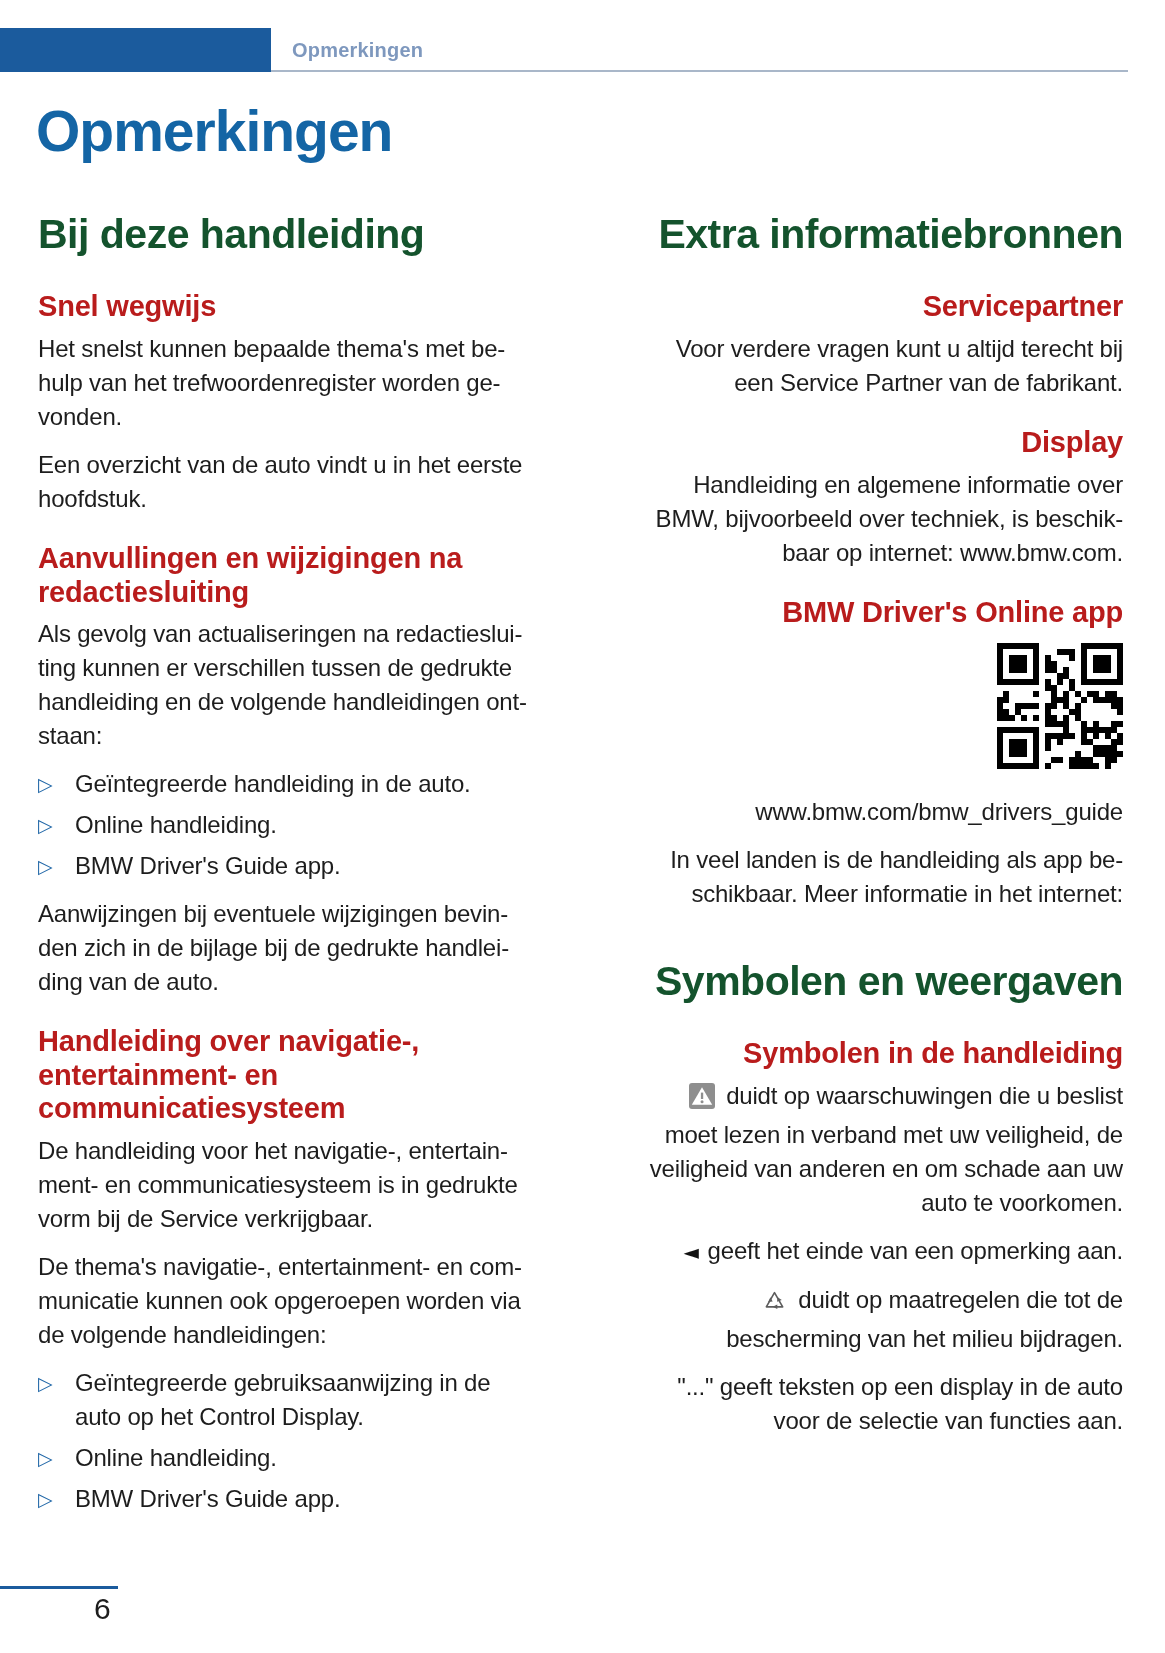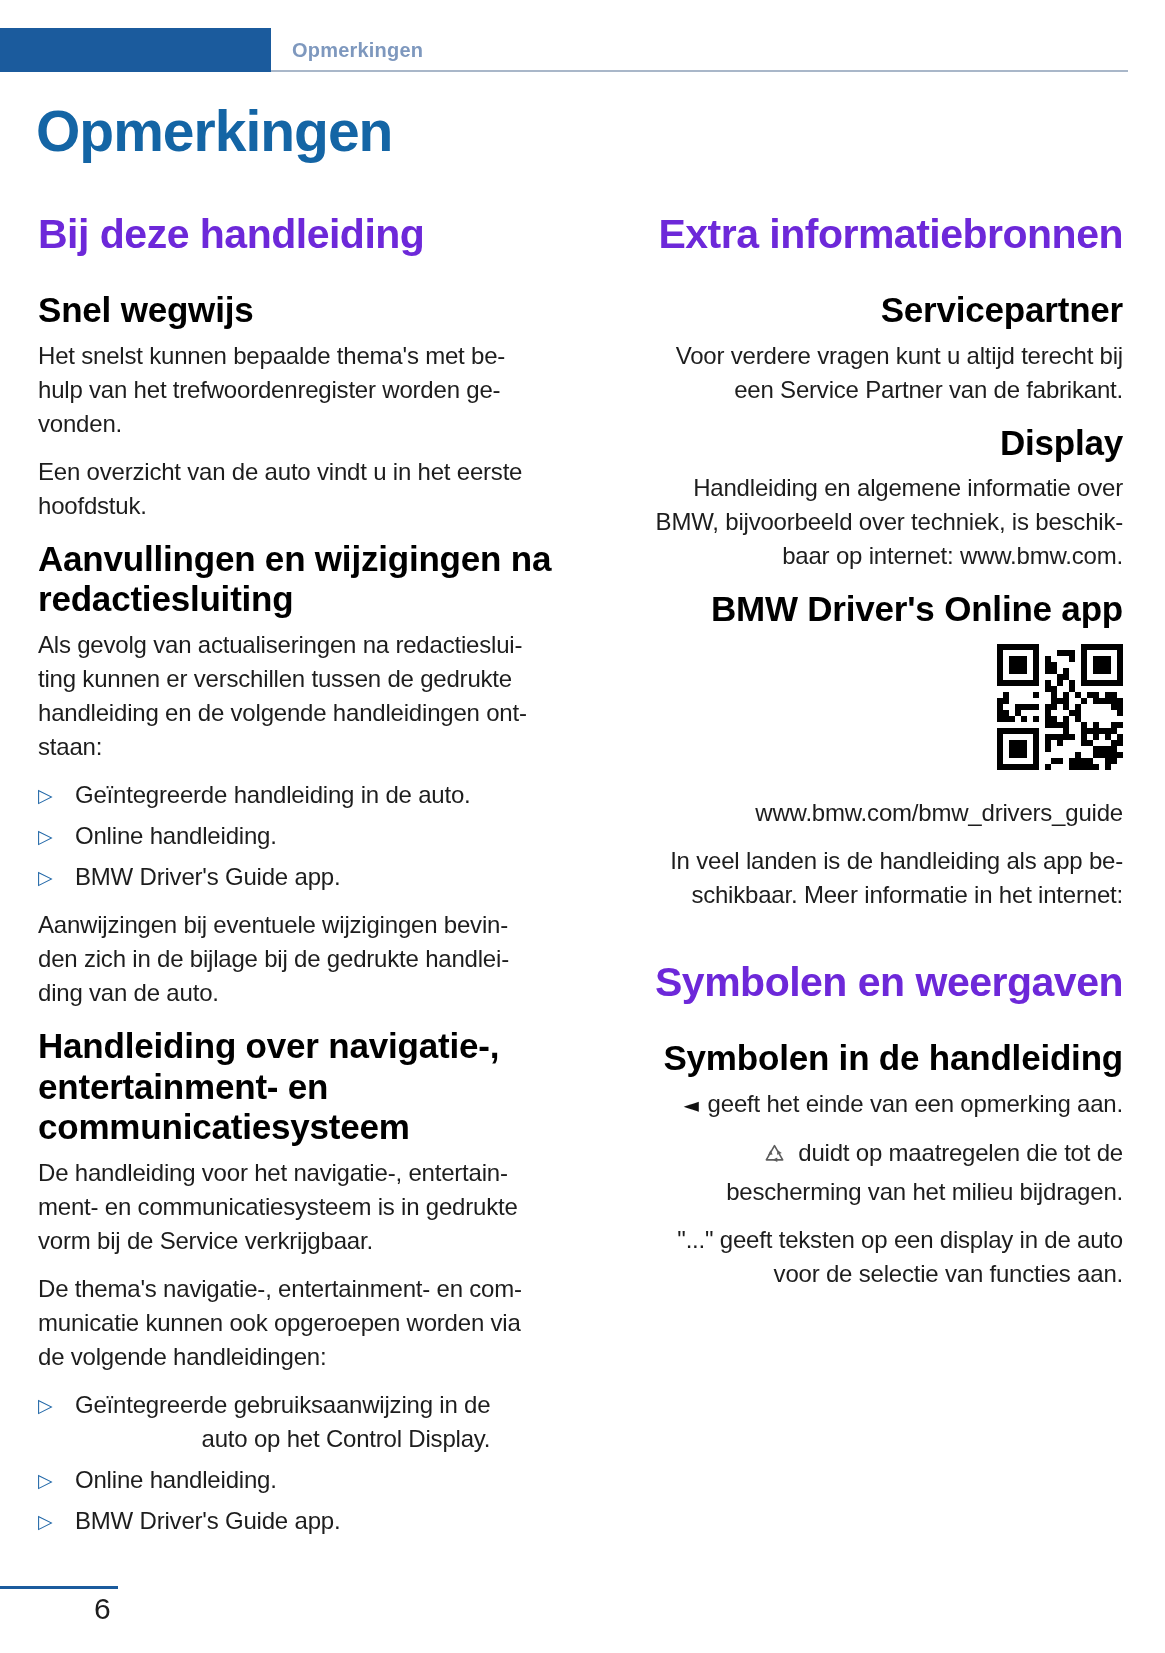--- a/index.html
+++ b/index.html
@@ -12,29 +12,29 @@
   }
   .band { position:absolute; left:0; top:28px; width:271px; height:44px; background:#1b5b9d; }
   .running { position:absolute; left:292px; top:39px; font-size:20px; font-weight:bold; color:#7e98be; letter-spacing:0.2px; }
   .rule { position:absolute; left:271px; top:70px; width:857px; height:2px; background:#a9b7c9; }
   .title { position:absolute; left:36px; top:98px; margin:0; font-size:57px; font-weight:bold; color:#1465a5; letter-spacing:-1px; }
 
   .col { position:absolute; top:212px; width:545px; }
   .col-left  { left:38px; }
   .col-right { left:578px;text-align:right; }
 
-  h2 { font-size:41px; line-height:1.08; font-weight:bold; color:#6d28d9; margin:48px 0 34px; letter-spacing:-0.5px; white-space:pre-line; }
+  h2 { font-size:41px; line-height:1.08; font-weight:bold; color:#14532d; margin:48px 0 34px; letter-spacing:-0.5px; white-space:pre-line; }
   .col > h2:first-child { margin-top:0; }
-  h3 { font-size:35px; line-height:1.16; font-weight:bold; color:#000000; margin:16px 0 8px; white-space:pre-line; letter-spacing:-0.2px; }
+  h3 { font-size:29px; line-height:1.16; font-weight:bold; color:#b91c1c; margin:26px 0 8px; white-space:pre-line; letter-spacing:-0.2px; }
   p.body { font-size:24px; line-height:34px; margin:0 0 14px; white-space:pre-line; letter-spacing:-0.2px; }
 
   ul.tri { list-style:none; margin:0 0 14px; padding:0; }
   ul.tri li { display:flex; margin:0 0 7px; }
   .tri-marker { flex:0 0 37px; color:#2268a8; font-family:"DejaVu Sans", sans-serif; font-size:19px; line-height:34px; }
-  ul.tri .txt { font-size:24px; line-height:34px; white-space:pre-line; letter-spacing:-0.2px;text-align:right; }
+  ul.tri .txt { font-size:24px; line-height:34px; white-space:pre-line; letter-spacing:-0.2px; }
 
   .qr-wrap { margin:14px 0 22px; }
   .inline-icon { display:inline-block; vertical-align:-5px; margin-right:11px; }
   .end-marker { font-family:"DejaVu Sans", sans-serif; font-size:20px; color:#111; margin-right:9px; }
 
   .footer-line { position:absolute; left:0; top:1586px; width:118px; height:3px; background:#1b5b9d; }
   .page-num { position:absolute; left:94px; top:1592px; font-size:30px; color:#1d1d1d; }
 </style>
 </head>
 <body>
@@ -345,20 +345,29 @@
     </svg>
   </div>
   <p class="body">www.bmw.com/bmw_drivers_guide</p>
   <p class="body">In veel landen is de handleiding als app be-
 schikbaar. Meer informatie in het internet:</p>
 
   <h2>Symbolen en weergaven</h2>
 
   <h3>Symbolen in de handleiding</h3>
 
+  <p class="body"><span class="inline-icon"><svg width="26" height="26" viewBox="0 0 26 26">
+          <rect width="26" height="26" rx="3" fill="#8e8e8e"></rect>
+          <path d="M13 4.2 L23.2 21.8 H2.8 Z" fill="#ffffff"></path>
+          <rect x="11.9" y="9.6" width="2.3" height="6.4" fill="#8e8e8e"></rect>
+          <circle cx="13.05" cy="18.7" r="1.5" fill="#8e8e8e"></circle>
+        </svg></span><span>duidt op waarschuwingen die u beslist
+moet lezen in verband met uw veiligheid, de
+veiligheid van anderen en om schade aan uw
+auto te voorkomen.</span></p>
 
   <p class="body"><span class="end-marker">◄</span><span>geeft het einde van een opmerking aan.</span></p>
 
   <p class="body"><span class="inline-icon"><svg width="25" height="25" viewBox="0 0 26 26" fill="none">
           <path d="M13 4.8 L21.5 19.6 H4.5 Z" stroke="#5d5d5d" stroke-width="1.7" stroke-linejoin="round"></path>
           <polygon points="16.2,9.6 20.6,12.4 15.6,14.3" fill="#5d5d5d"></polygon>
           <polygon points="15.9,17.2 15.9,21.8 11.1,19.5" fill="#5d5d5d"></polygon>
           <polygon points="6.4,14.5 11.1,14.1 8.7,9.6" fill="#5d5d5d"></polygon>
         </svg></span><span>duidt op maatregelen die tot de
 bescherming van het milieu bijdragen.</span></p>

